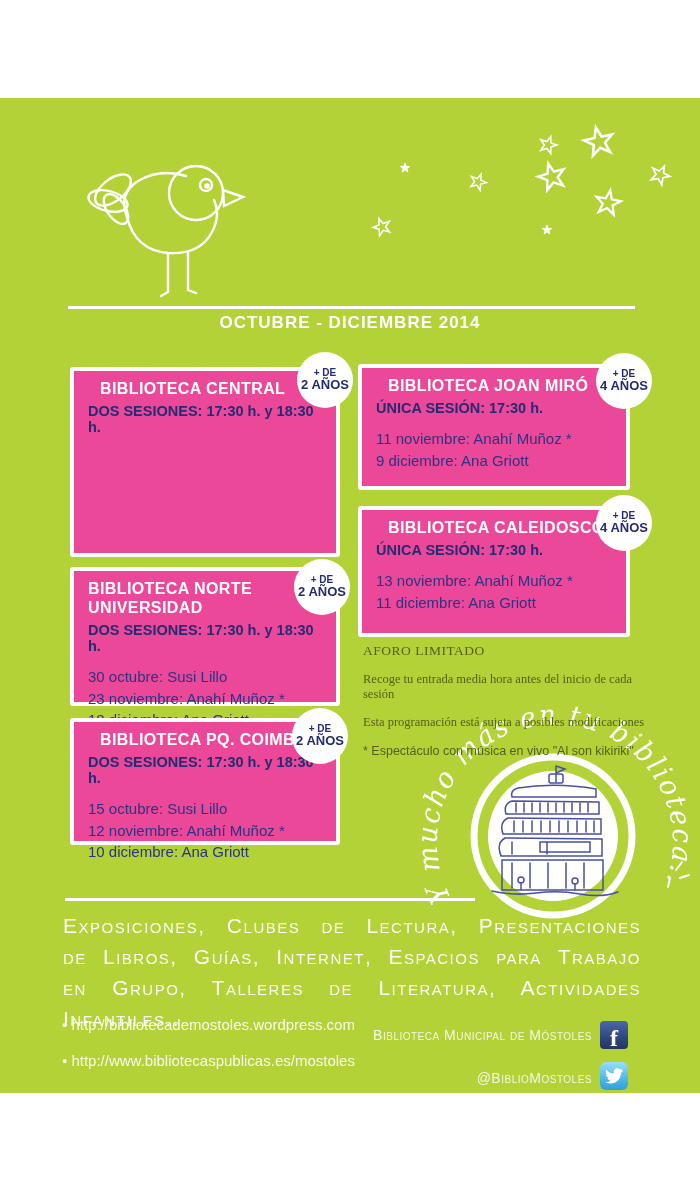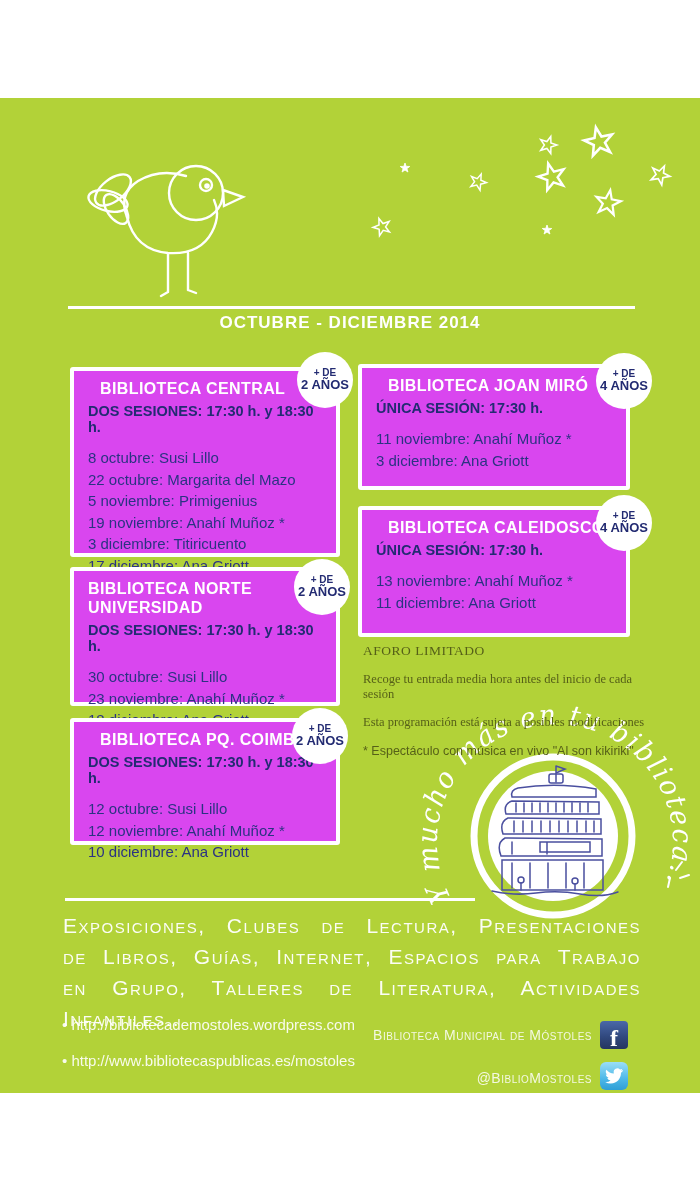--- a/index.html
+++ b/index.html
@@ -7,21 +7,21 @@
         font-family:"Liberation Sans",sans-serif;}
   .poster{position:absolute;left:0;top:98px;width:700px;height:995px;background:#b2d238;overflow:hidden;}
   .overlay{position:absolute;left:0;top:0;width:700px;height:995px;z-index:1;pointer-events:none;}
 
   .title{position:absolute;left:0;top:152px;width:700px;text-align:center;color:#ffffff;
          font-size:46px;font-weight:bold;letter-spacing:4px;line-height:48px;z-index:2;}
   .rule{position:absolute;left:68px;top:208px;width:567px;height:3px;background:#ffffff;z-index:2;}
   .subtitle{position:absolute;left:0;top:215px;width:700px;text-align:center;color:#ffffff;
             font-size:17px;font-weight:bold;letter-spacing:1px;z-index:2;}
 
-  .box{position:absolute;background:#d946ef;border:4px solid #ffffff;border-radius:3px;
+  .box{position:absolute;background:#ec4899;border:4px solid #ffffff;border-radius:3px;
        box-sizing:border-box;padding:8px 14px 0 14px;z-index:2;}
   .box-title{color:#ffffff;font-weight:bold;font-size:16px;letter-spacing:.4px;line-height:19px;}
   .nw .box-title{white-space:nowrap;margin-left:12px;}
   .sessions{color:#232b72;font-weight:bold;font-size:14.5px;margin-top:5px;}
   .events{margin-top:12px;color:#2b3382;font-size:15px;line-height:21.5px;}
   .badge{position:absolute;width:56px;height:56px;border-radius:50%;background:#ffffff;
          display:flex;flex-direction:column;align-items:center;justify-content:center;
          color:#232b72;font-weight:bold;text-align:center;line-height:1.05;}
   .badge .b1{font-size:10px;}
   .badge .b2{font-size:13px;}
@@ -130,40 +130,32 @@
     <div class="rule"></div>
     <div class="subtitle">OCTUBRE - DICIEMBRE 2014</div>
 
     <div class="box box-central nw">
       <div class="badge">
         <span class="b1">+ DE</span>
         <span class="b2">2 AÑOS</span>
       </div>
       <div class="box-title">BIBLIOTECA CENTRAL</div>
       <div class="sessions">DOS SESIONES: 17:30 h. y 18:30 h.</div>
-      <div class="events">
-        <div>8 octubre: Susi Lillo</div>
-        <div>22 octubre: Margarita del Mazo</div>
-        <div>5 noviembre: Primigenius</div>
-        <div>19 noviembre: Anahí Muñoz *</div>
-        <div>3 diciembre: Titiricuento</div>
-        <div>17 diciembre: Ana Griott</div>
-      </div>
     </div>
 
     <div class="box box-joanmiro nw">
       <div class="badge">
         <span class="b1">+ DE</span>
         <span class="b2">4 AÑOS</span>
       </div>
       <div class="box-title">BIBLIOTECA JOAN MIRÓ</div>
       <div class="sessions">ÚNICA SESIÓN: 17:30 h.</div>
       <div class="events">
         <div>11 noviembre: Anahí Muñoz *</div>
-        <div>3 diciembre: Ana Griott</div>
+        <div>9 diciembre: Ana Griott</div>
       </div>
     </div>
 
     <div class="box box-caleidoscopio nw">
       <div class="badge">
         <span class="b1">+ DE</span>
         <span class="b2">4 AÑOS</span>
       </div>
       <div class="box-title">BIBLIOTECA CALEIDOSCOPIO</div>
       <div class="sessions">ÚNICA SESIÓN: 17:30 h.</div>
@@ -188,21 +180,21 @@
     </div>
 
     <div class="box box-coimbra nw">
       <div class="badge">
         <span class="b1">+ DE</span>
         <span class="b2">2 AÑOS</span>
       </div>
       <div class="box-title">BIBLIOTECA PQ. COIMBRA</div>
       <div class="sessions">DOS SESIONES: 17:30 h. y 18:30 h.</div>
       <div class="events">
-        <div>12 octubre: Susi Lillo</div>
+        <div>15 octubre: Susi Lillo</div>
         <div>12 noviembre: Anahí Muñoz *</div>
         <div>10 diciembre: Ana Griott</div>
       </div>
     </div>
 
     <div class="aforo">
       <div class="t">AFORO LIMITADO</div>
       <div class="l">Recoge tu entrada media hora antes del inicio de cada sesión</div>
       <div class="l">Esta programación está sujeta a posibles modificaciones</div>
       <div class="star-note">* Espectáculo con música en vivo "Al son kikiriki"</div>

